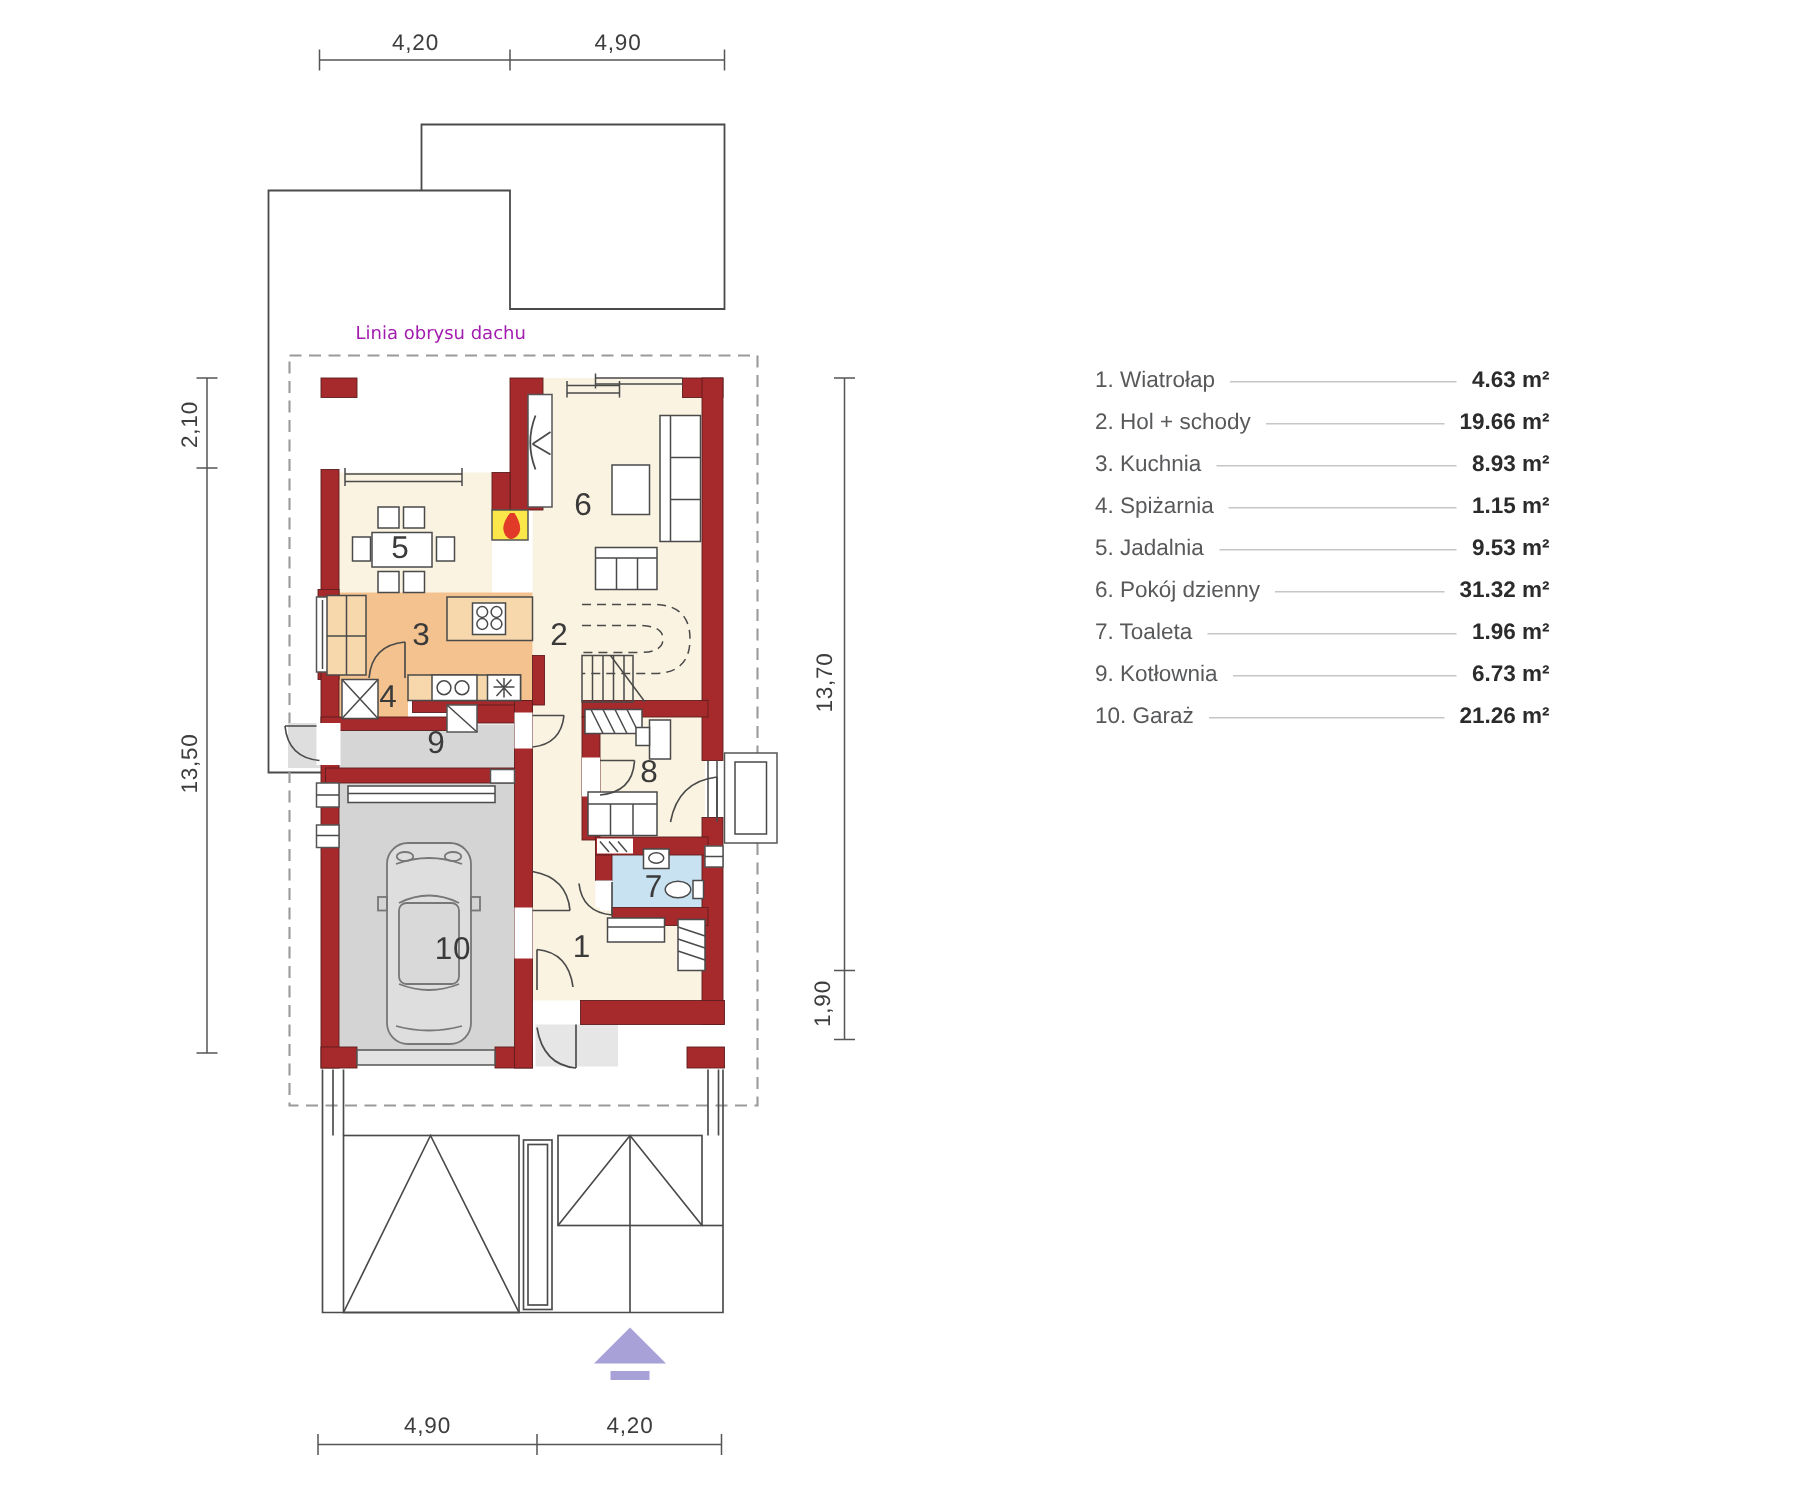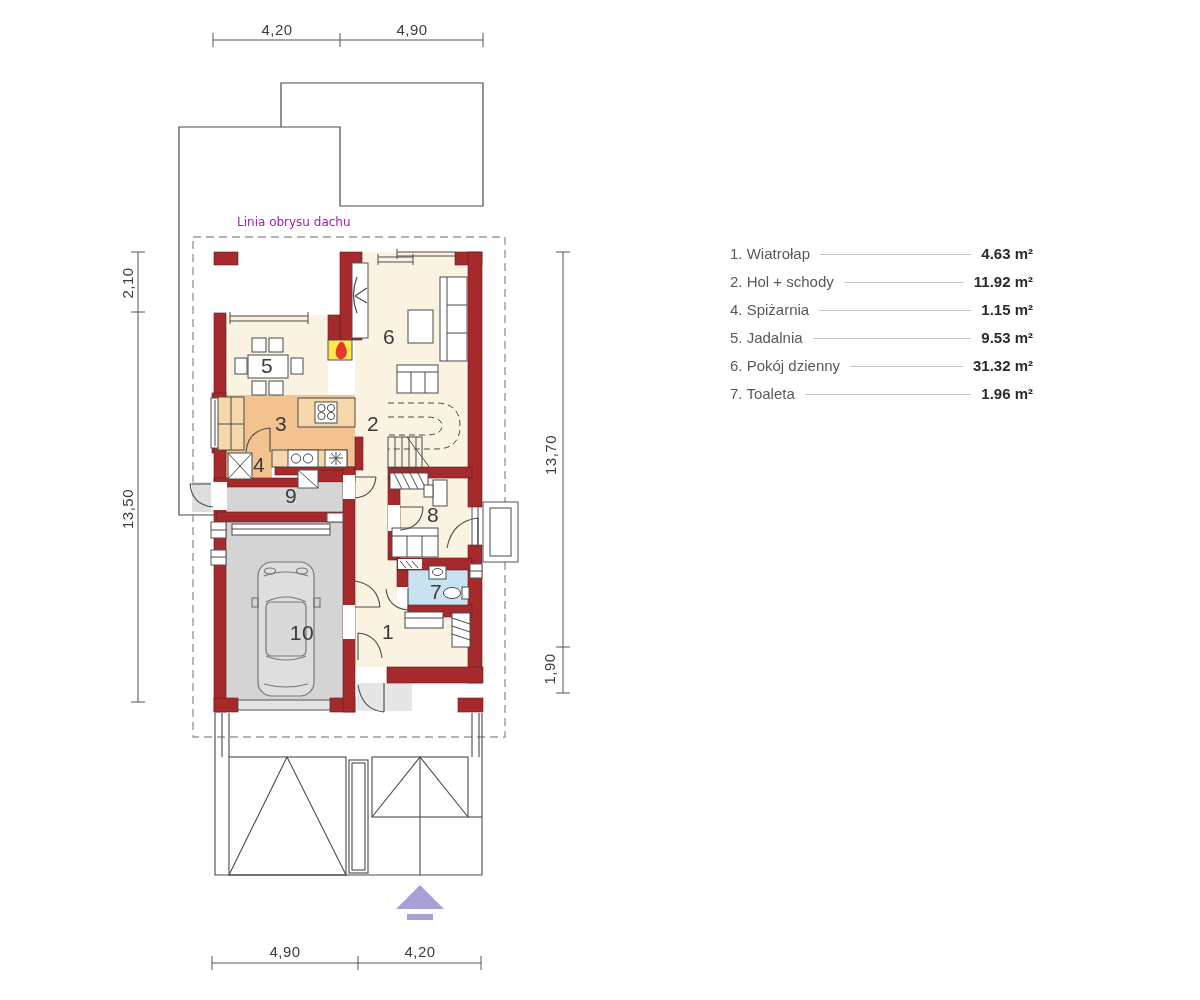--- a/index.html
+++ b/index.html
@@ -255,21 +255,26 @@
 
 <div id="legend">
   <div class="legend-row">
     <span class="legend-label">1. Wiatrołap</span>
     <span class="legend-line"></span>
     <span class="legend-area">4.63 m²</span>
   </div>
   <div class="legend-row">
     <span class="legend-label">2. Hol + schody</span>
     <span class="legend-line"></span>
-    <span class="legend-area">11.92 m²</span>
+    <span class="legend-area">19.66 m²</span>
+  </div>
+  <div class="legend-row">
+    <span class="legend-label">3. Kuchnia</span>
+    <span class="legend-line"></span>
+    <span class="legend-area">8.93 m²</span>
   </div>
   <div class="legend-row">
     <span class="legend-label">4. Spiżarnia</span>
     <span class="legend-line"></span>
     <span class="legend-area">1.15 m²</span>
   </div>
   <div class="legend-row">
     <span class="legend-label">5. Jadalnia</span>
     <span class="legend-line"></span>
     <span class="legend-area">9.53 m²</span>
@@ -277,15 +282,25 @@
   <div class="legend-row">
     <span class="legend-label">6. Pokój dzienny</span>
     <span class="legend-line"></span>
     <span class="legend-area">31.32 m²</span>
   </div>
   <div class="legend-row">
     <span class="legend-label">7. Toaleta</span>
     <span class="legend-line"></span>
     <span class="legend-area">1.96 m²</span>
   </div>
+  <div class="legend-row">
+    <span class="legend-label">9. Kotłownia</span>
+    <span class="legend-line"></span>
+    <span class="legend-area">6.73 m²</span>
+  </div>
+  <div class="legend-row">
+    <span class="legend-label">10. Garaż</span>
+    <span class="legend-line"></span>
+    <span class="legend-area">21.26 m²</span>
+  </div>
 </div>
 
 </div>
 
 </body></html>

